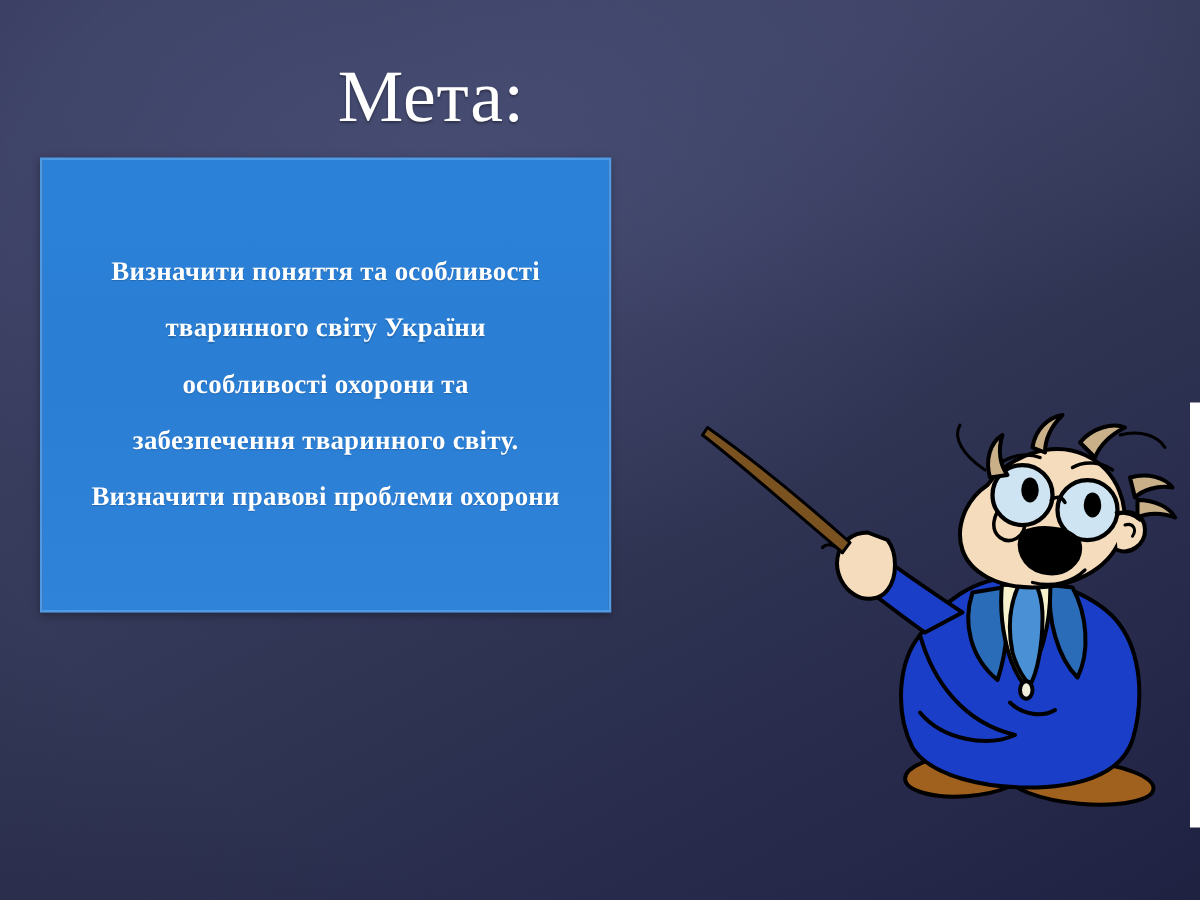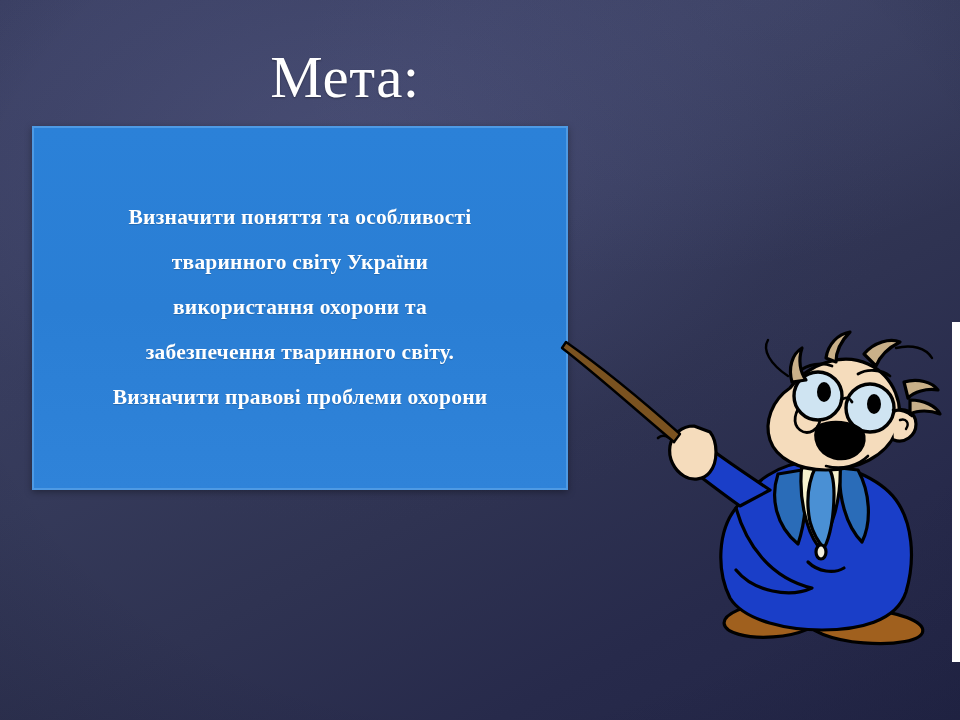--- a/index.html
+++ b/index.html
@@ -72,21 +72,21 @@
     font-weight: normal;
     text-shadow: 0 1px 2px rgba(0,0,0,0.35);
     white-space: nowrap;
   }
 
   
   #textbox {
     position: absolute;
     left: 32px;
     top: 126px;
-    width: 536px;
+    width: 457px;
     height: 364px;
     box-sizing: border-box;
     background: linear-gradient(180deg, #2b81d8 0%, #2a7ed4 50%, #2f83d9 100%);
     border: 2px solid #4e9ae4;
     box-shadow: 0 2px 7px rgba(0,0,0,0.35);
     display: flex;
     flex-direction: column;
     align-items: center;
     justify-content: center;
     padding: 8px 14px 10px 14px;
@@ -130,21 +130,21 @@
   <div class="bg-base"></div>
   <div class="bg-sheen"></div>
   <div class="bg-swoosh"></div>
   <div class="bg-vignette"></div>
 
   <div id="title">Мета:</div>
 
   <div id="textbox">
     <div class="line">Визначити поняття та особливості</div>
     <div class="line">тваринного світу України</div>
-    <div class="line">використання  охорони та</div>
+    <div class="line">особливості  охорони та</div>
     <div class="line">забезпечення тваринного світу.</div>
     <div class="line">Визначити правові проблеми охорони</div>
   </div>
 
   <div id="teacher">
     <svg viewBox="0 0 420 340" xmlns="http://www.w3.org/2000/svg">
       <g stroke="#000000" stroke-width="3.2" stroke-linejoin="round" stroke-linecap="round">
 
         <ellipse cx="232" cy="290" rx="48" ry="17" fill="#a0601e" transform="rotate(-4 232 290)"></ellipse>
         <ellipse cx="325" cy="296" rx="58" ry="17" fill="#a0601e" transform="rotate(5 325 296)"></ellipse>

